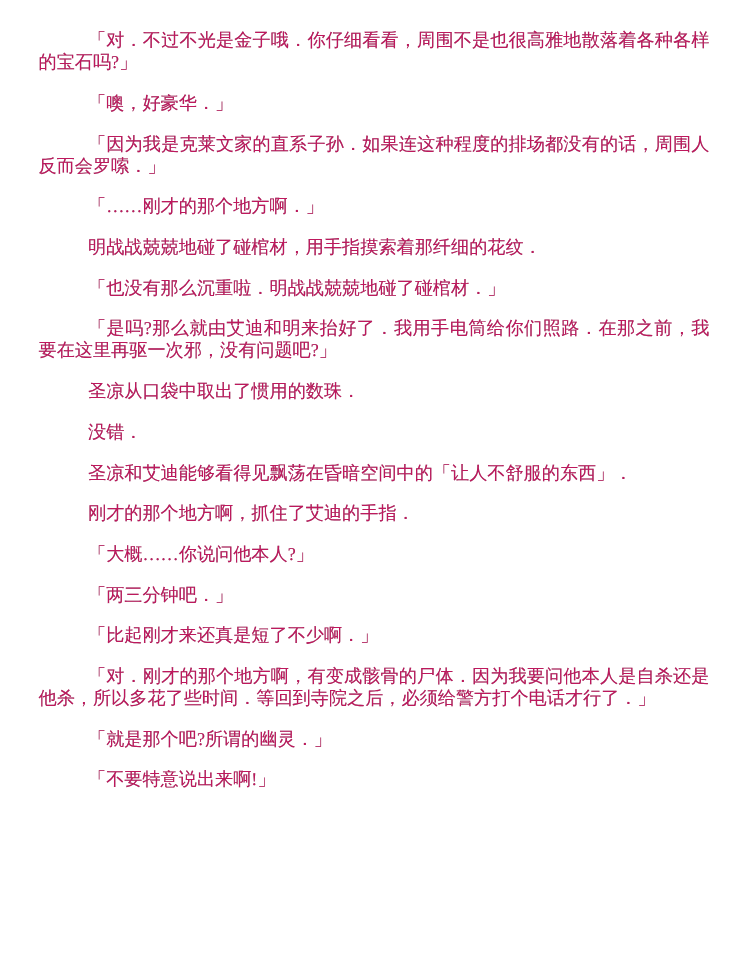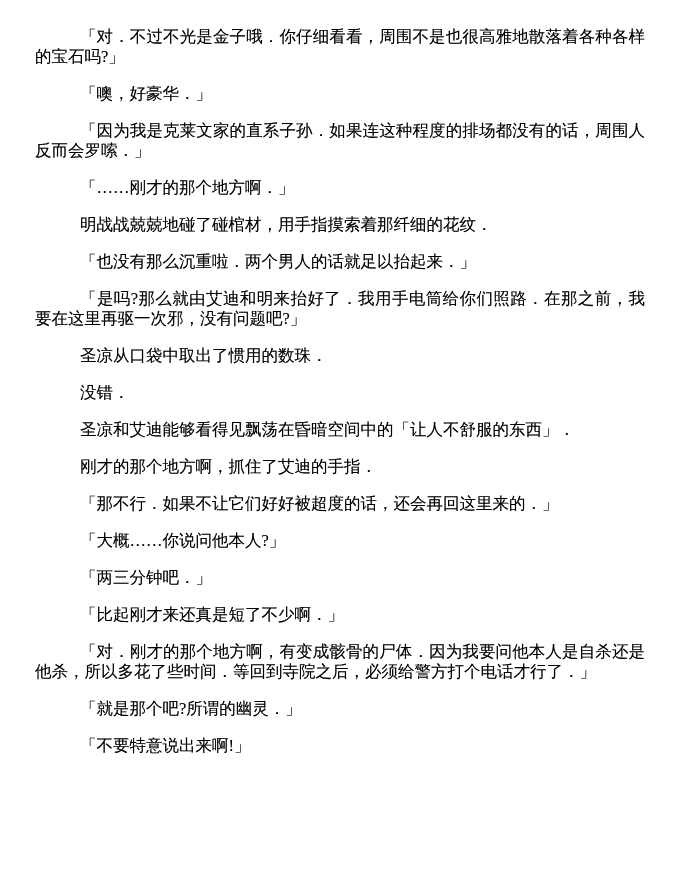--- a/index.html
+++ b/index.html
@@ -14,45 +14,44 @@
   }
   .page {
     box-sizing: border-box;
     width: 680px;
     height: 880px;
     padding: 27px 35px 20px 35px;
     background: #ffffff;
     font-family: "Liberation Serif", "DejaVu Serif", serif;
     font-size: 16.5px;
     line-height: 20px;
-    color: #000000;
+    color: #be185d;
     text-shadow: 0 0 0.4px rgba(40,40,40,0.45);
   }
   .page p {
     margin: 0 0 17px 0;
     text-indent: 45px;
     text-align: justify;
     word-break: break-all;
   }
 </style>
 </head>
 <body>
 
 <div class="page">
   <p>「对．不过不光是金子哦．你仔细看看，周围不是也很高雅地散落着各种各样的宝石吗?」</p>
   <p>「噢，好豪华．」</p>
   <p>「因为我是克莱文家的直系子孙．如果连这种程度的排场都没有的话，周围人反而会罗嗦．」</p>
   <p>「……刚才的那个地方啊．」</p>
   <p>明战战兢兢地碰了碰棺材，用手指摸索着那纤细的花纹．</p>
-  <p>「也没有那么沉重啦．两个男人的话就足以抬起来．」</p>
+  <p>「也没有那么沉重啦．明战战兢兢地碰了碰棺材．」</p>
   <p>「是吗?那么就由艾迪和明来抬好了．我用手电筒给你们照路．在那之前，我要在这里再驱一次邪，没有问题吧?」</p>
   <p>圣凉从口袋中取出了惯用的数珠．</p>
   <p>没错．</p>
   <p>圣凉和艾迪能够看得见飘荡在昏暗空间中的「让人不舒服的东西」．</p>
   <p>刚才的那个地方啊，抓住了艾迪的手指．</p>
-  <p>「那不行．如果不让它们好好被超度的话，还会再回这里来的．」</p>
   <p>「大概……你说问他本人?」</p>
   <p>「两三分钟吧．」</p>
   <p>「比起刚才来还真是短了不少啊．」</p>
   <p>「对．刚才的那个地方啊，有变成骸骨的尸体．因为我要问他本人是自杀还是他杀，所以多花了些时间．等回到寺院之后，必须给警方打个电话才行了．」</p>
   <p>「就是那个吧?所谓的幽灵．」</p>
   <p>「不要特意说出来啊!」</p>
 </div>
 
 </body></html>

